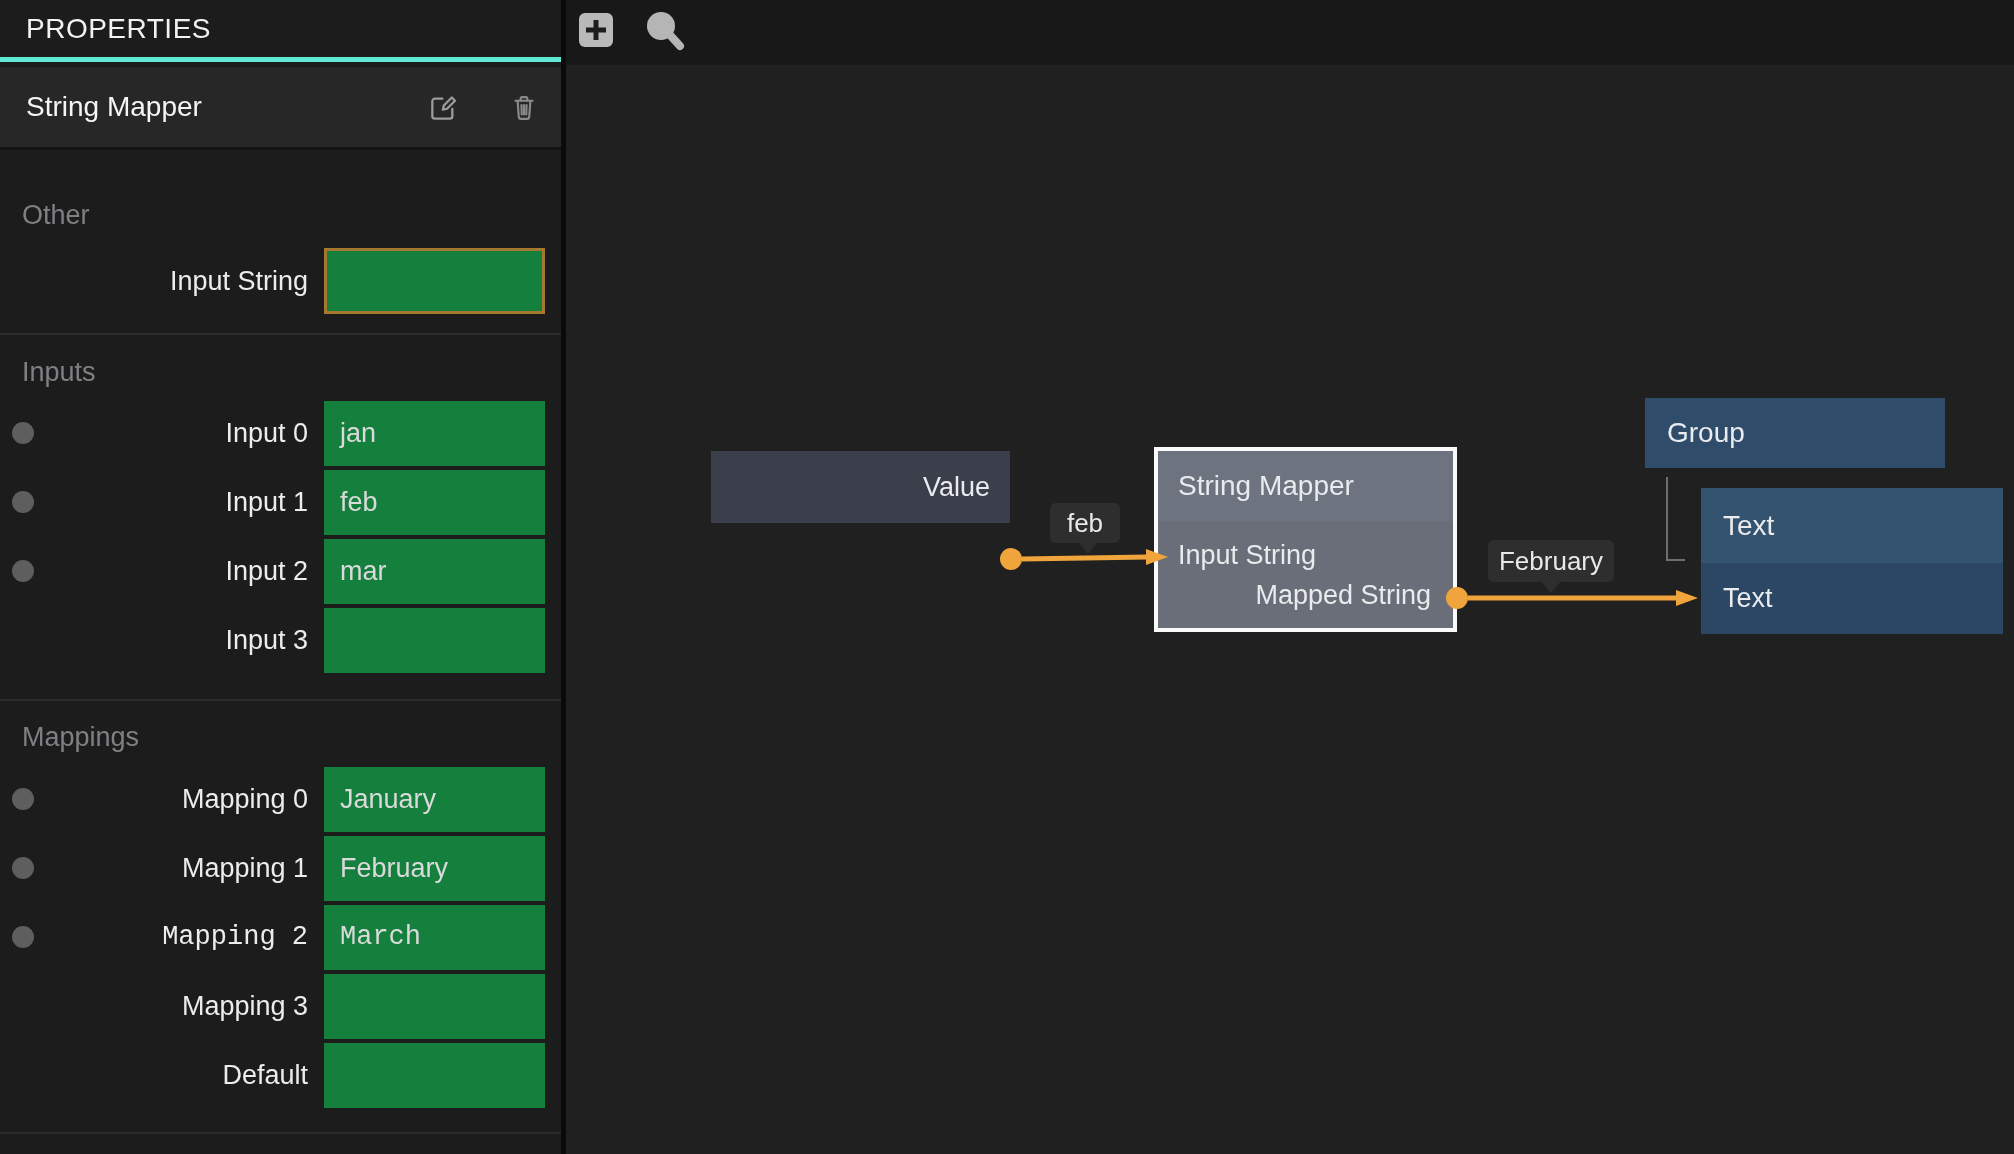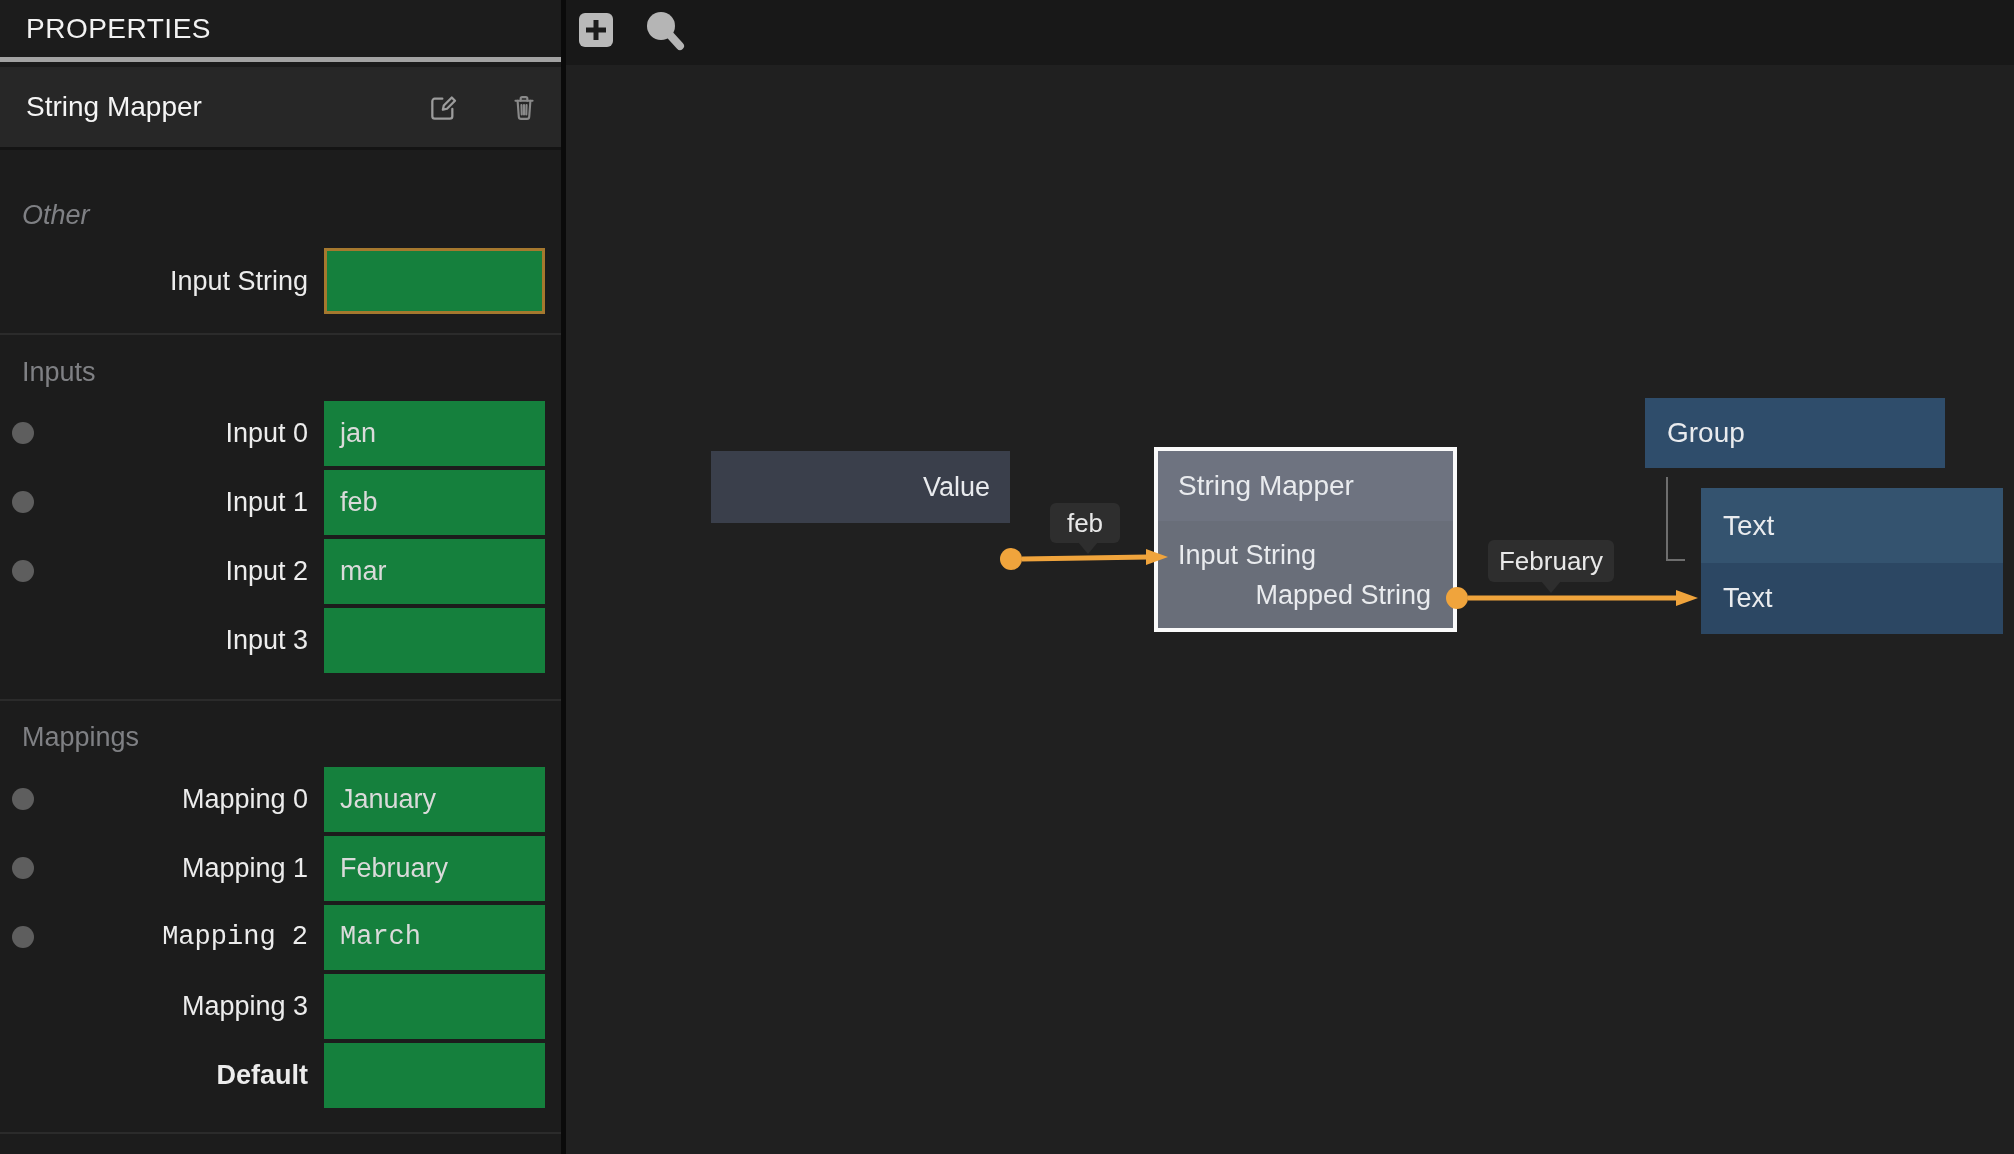--- a/index.html
+++ b/index.html
@@ -6,21 +6,21 @@
   #app{
     position:relative;width:2014px;height:1154px;overflow:hidden;
     font-family:"Liberation Sans", sans-serif;
     background:#222222;
     -webkit-font-smoothing:antialiased;
   }
   
   #sidebar{position:absolute;left:0;top:0;width:561px;height:1154px;background:#1c1c1c;}
   #sidebar-header{
     position:absolute;left:0;top:0;width:100%;height:62px;background:#1c1c1c;
-    border-bottom:5px solid #a3a3a3;box-sizing:border-box;
+    border-bottom:5px solid #5eead4;box-sizing:border-box;
   }
   #sidebar-header .hdr-text{
     position:absolute;left:26px;top:0;line-height:58px;font-size:28px;color:#f2f2f2;letter-spacing:.5px;
   }
   #node-row{
     position:absolute;left:0;top:67px;width:100%;height:80px;background:#272727;
     border-bottom:3px solid #141414;box-sizing:content-box;
   }
   #node-row .row-title{position:absolute;left:26px;top:0;line-height:80px;font-size:28px;color:#f5f5f5;}
   .icon-btn{position:absolute;top:24px;width:32px;height:32px;cursor:pointer;}
@@ -107,21 +107,21 @@
           <line x1="5.6" y1="7.3" x2="18.4" y2="7.3"></line>
           <path d="M9.5 7.3 V5.7 a1.1 1.1 0 0 1 1.1 -1.1 h2.8 a1.1 1.1 0 0 1 1.1 1.1 V7.3"></path>
           <path d="M7.2 7.3 l0.9 12.1 a1.6 1.6 0 0 0 1.6 1.5 h4.6 a1.6 1.6 0 0 0 1.6 -1.5 l0.9 -12.1"></path>
           <line x1="10.1" y1="10.5" x2="10.3" y2="17.6"></line>
           <line x1="12" y1="10.5" x2="12" y2="17.6"></line>
           <line x1="13.9" y1="10.5" x2="13.7" y2="17.6"></line>
         </svg>
       </span>
     </div>
 
-    <span class="section-label" style="top:200px;font-style:italic;">Other</span>
+    <span class="section-label" style="top:200px;">Other</span>
     <div class="prop-row" style="top:248px;height:66px;">
       <span class="row-label" style="line-height:66px;">Input String</span>
       <div class="field focused" style="height:66px;line-height:60px;">
         <span></span>
       </div>
     </div>
 
     <div class="divider" style="top:333px;"></div>
 
     <span class="section-label" style="top:357px;">Inputs</span>
@@ -162,21 +162,21 @@
     </div>
     <div class="prop-row" style="top:905px;height:65px;font-family:Liberation Mono, monospace;">
       <span class="dot" style="top:21px;"></span>
       <span class="row-label" style="line-height:65px;">Mapping 2</span>
       <div class="field" style="height:65px;line-height:65px;"><span>March</span></div>
     </div>
     <div class="prop-row" style="top:974px;height:65px;">
       <span class="row-label" style="line-height:65px;">Mapping 3</span>
       <div class="field" style="height:65px;line-height:65px;"><span></span></div>
     </div>
-    <div class="prop-row" style="top:1043px;height:65px;font-weight:bold;">
+    <div class="prop-row" style="top:1043px;height:65px;">
       <span class="row-label" style="line-height:65px;">Default</span>
       <div class="field" style="height:65px;line-height:65px;"><span></span></div>
     </div>
 
     <div class="divider" style="top:1132px;"></div>
   </div>
 
   <div id="split"></div>
 
   <div id="canvas">

